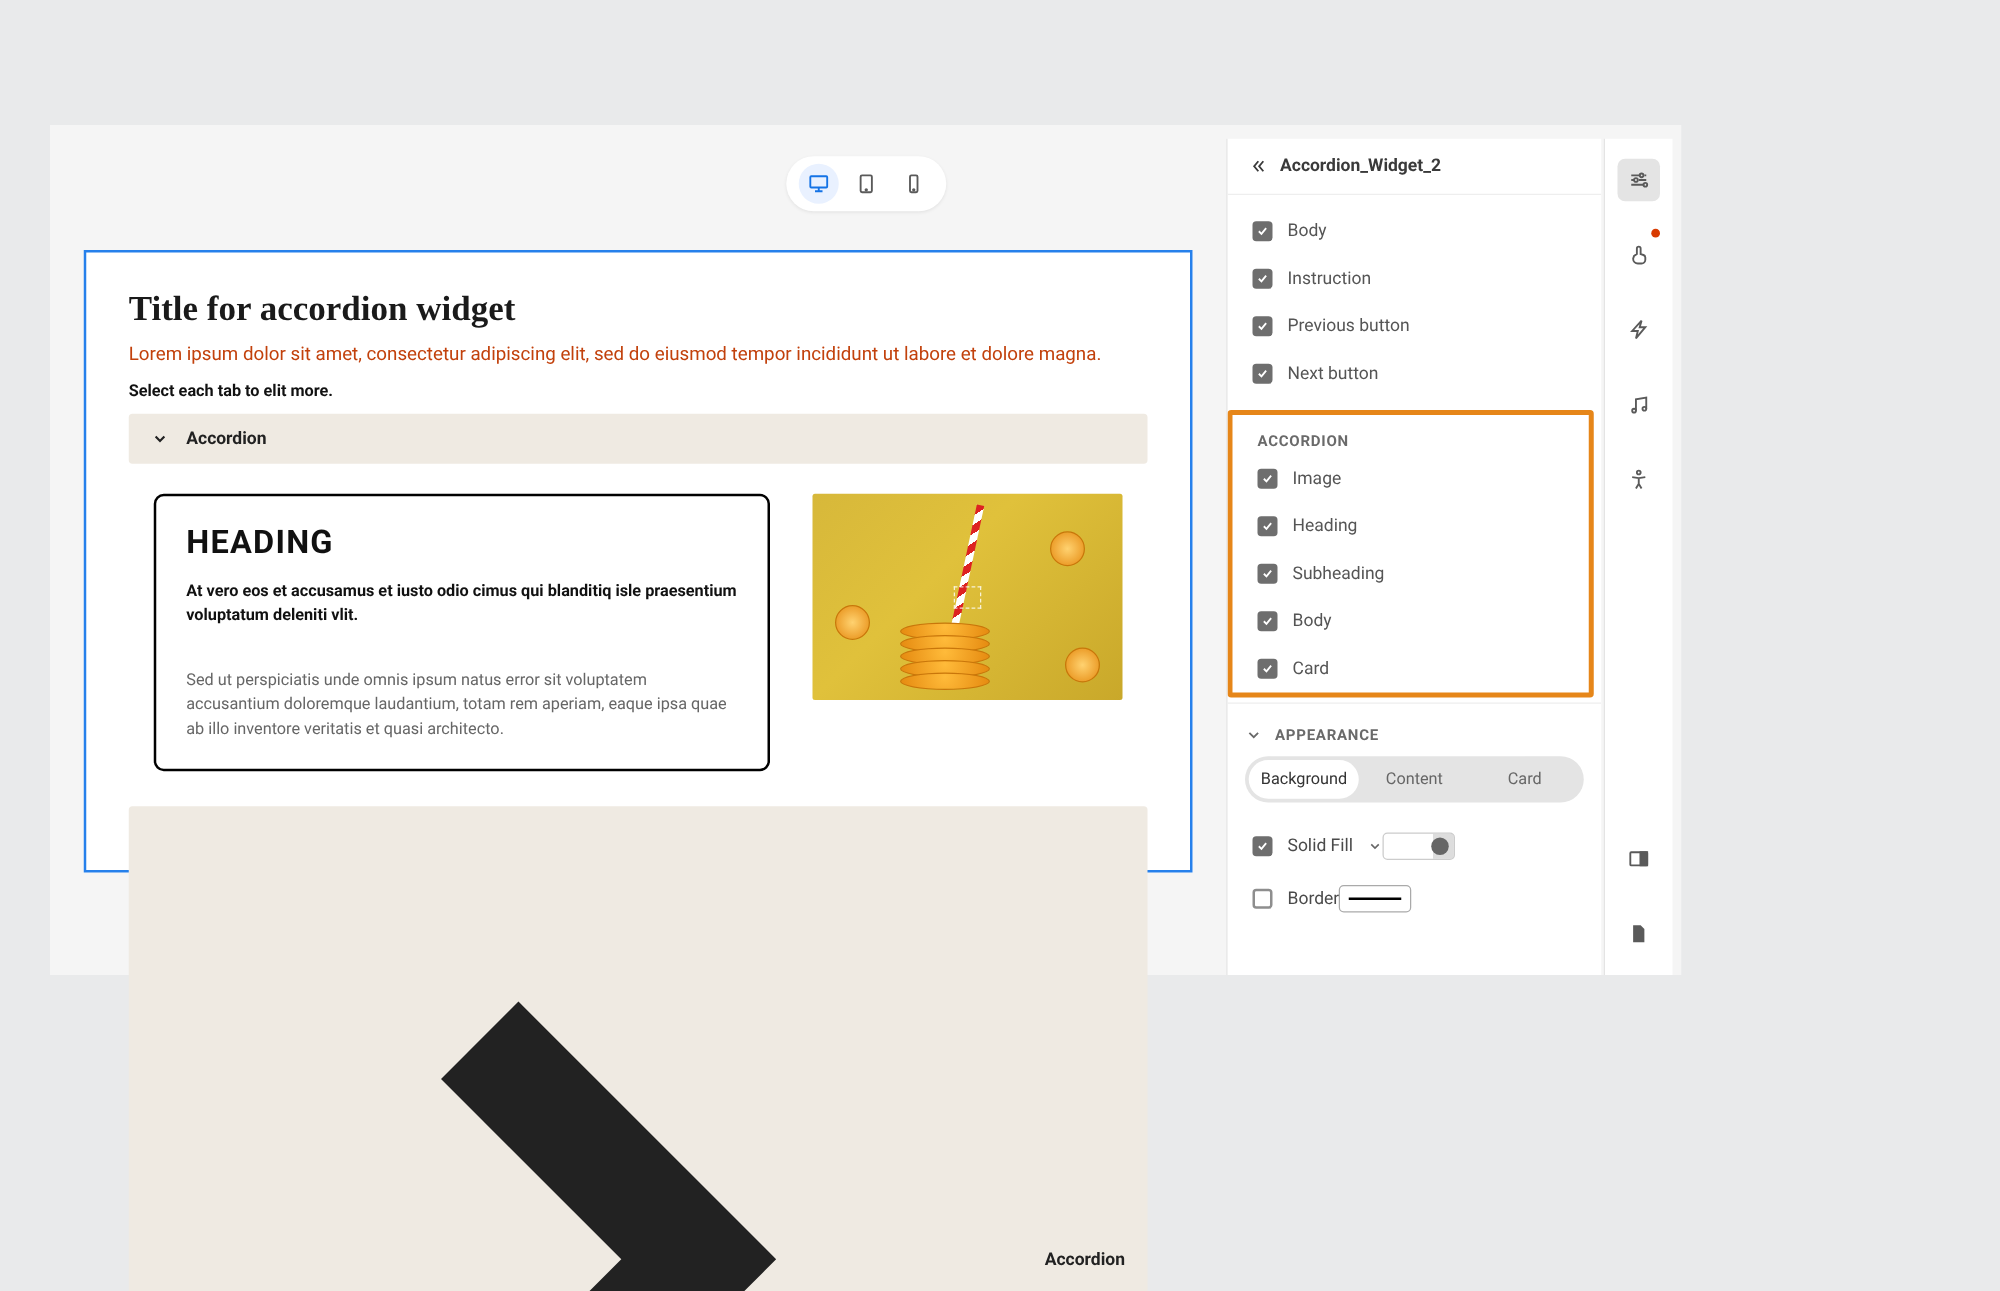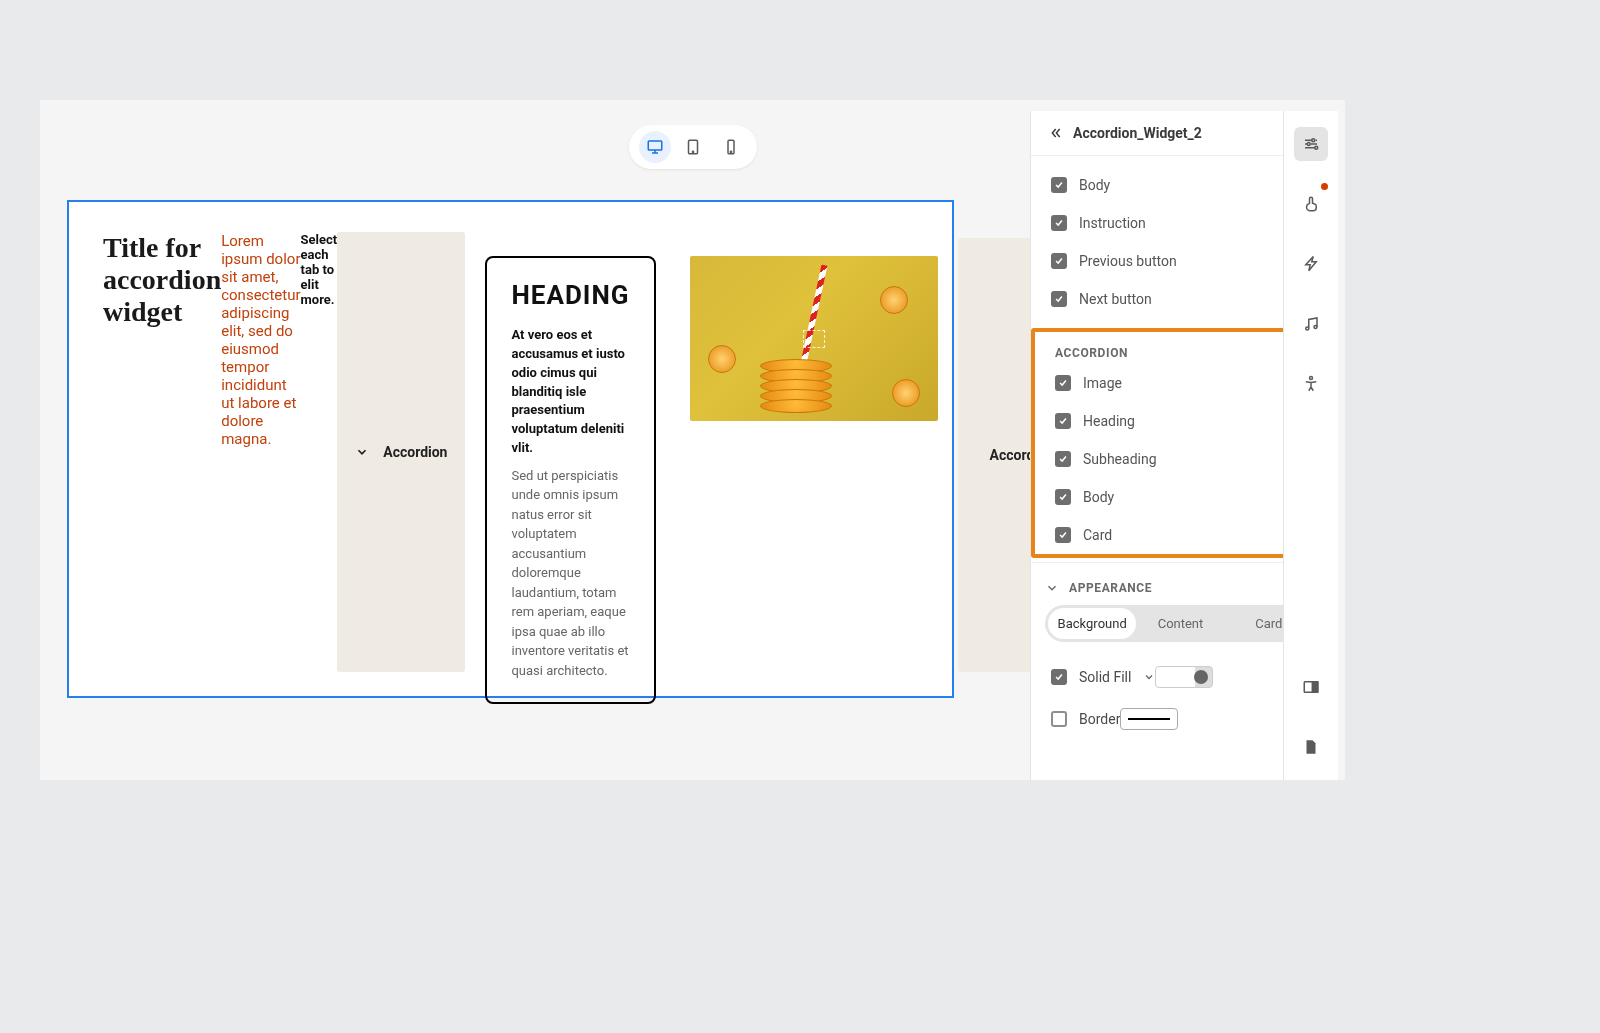--- a/index.html
+++ b/index.html
@@ -42,21 +42,21 @@
   .device-btn svg { width: 18px; height: 18px; }
 
   
   .canvas {
     position: absolute;
     left: 27px; top: 100px;
     width: 887px; height: 498px;
     background: #fff;
     border: 2px solid #2680eb;
     padding: 30px 34px 24px 34px;
-    display: flex; 
+    display: flex; flex-direction: column;
   }
   .widget-title {
     font-family: Georgia, "Times New Roman", serif;
     font-size: 28px;
     font-weight: 600;
     color: #1a1a1a;
     margin-bottom: 10px;
   }
   .widget-desc {
     font-size: 15px;
@@ -97,21 +97,21 @@
     font-size: 26px;
     font-weight: 700;
     letter-spacing: 1px;
     color: #111;
     margin-bottom: 16px;
   }
   .acc-sub {
     font-size: 13px;
     font-weight: 700;
     line-height: 1.45;
-    margin-bottom: 8px;
+    margin-bottom: 32px;
     color: #111;
   }
   .acc-bodytext {
     font-size: 13px;
     line-height: 1.5;
     color: #666;
   }
   .acc-image {
     width: 248px; height: 165px;
     background: linear-gradient(135deg,#d7b83a 0%, #e0c13b 40%, #c9a82a 100%);
@@ -145,21 +145,21 @@
     font-size: 14px;
     font-weight: 700;
     color: #222;
     border-radius: 3px;
     margin-top: 6px;
   }
 
   
   .props-panel {
     position: absolute;
-    left: 990px; top: 11px;
+    left: 941px; top: 11px;
     width: 300px; height: 669px;
     background: #fff;
     border-left: 1px solid #e4e4e4;
     overflow: hidden;
     font-size: 14px;
     color: #4a4a4a;
   }
   .props-header {
     display: flex; align-items: center; gap: 10px;
     padding: 14px 16px;

